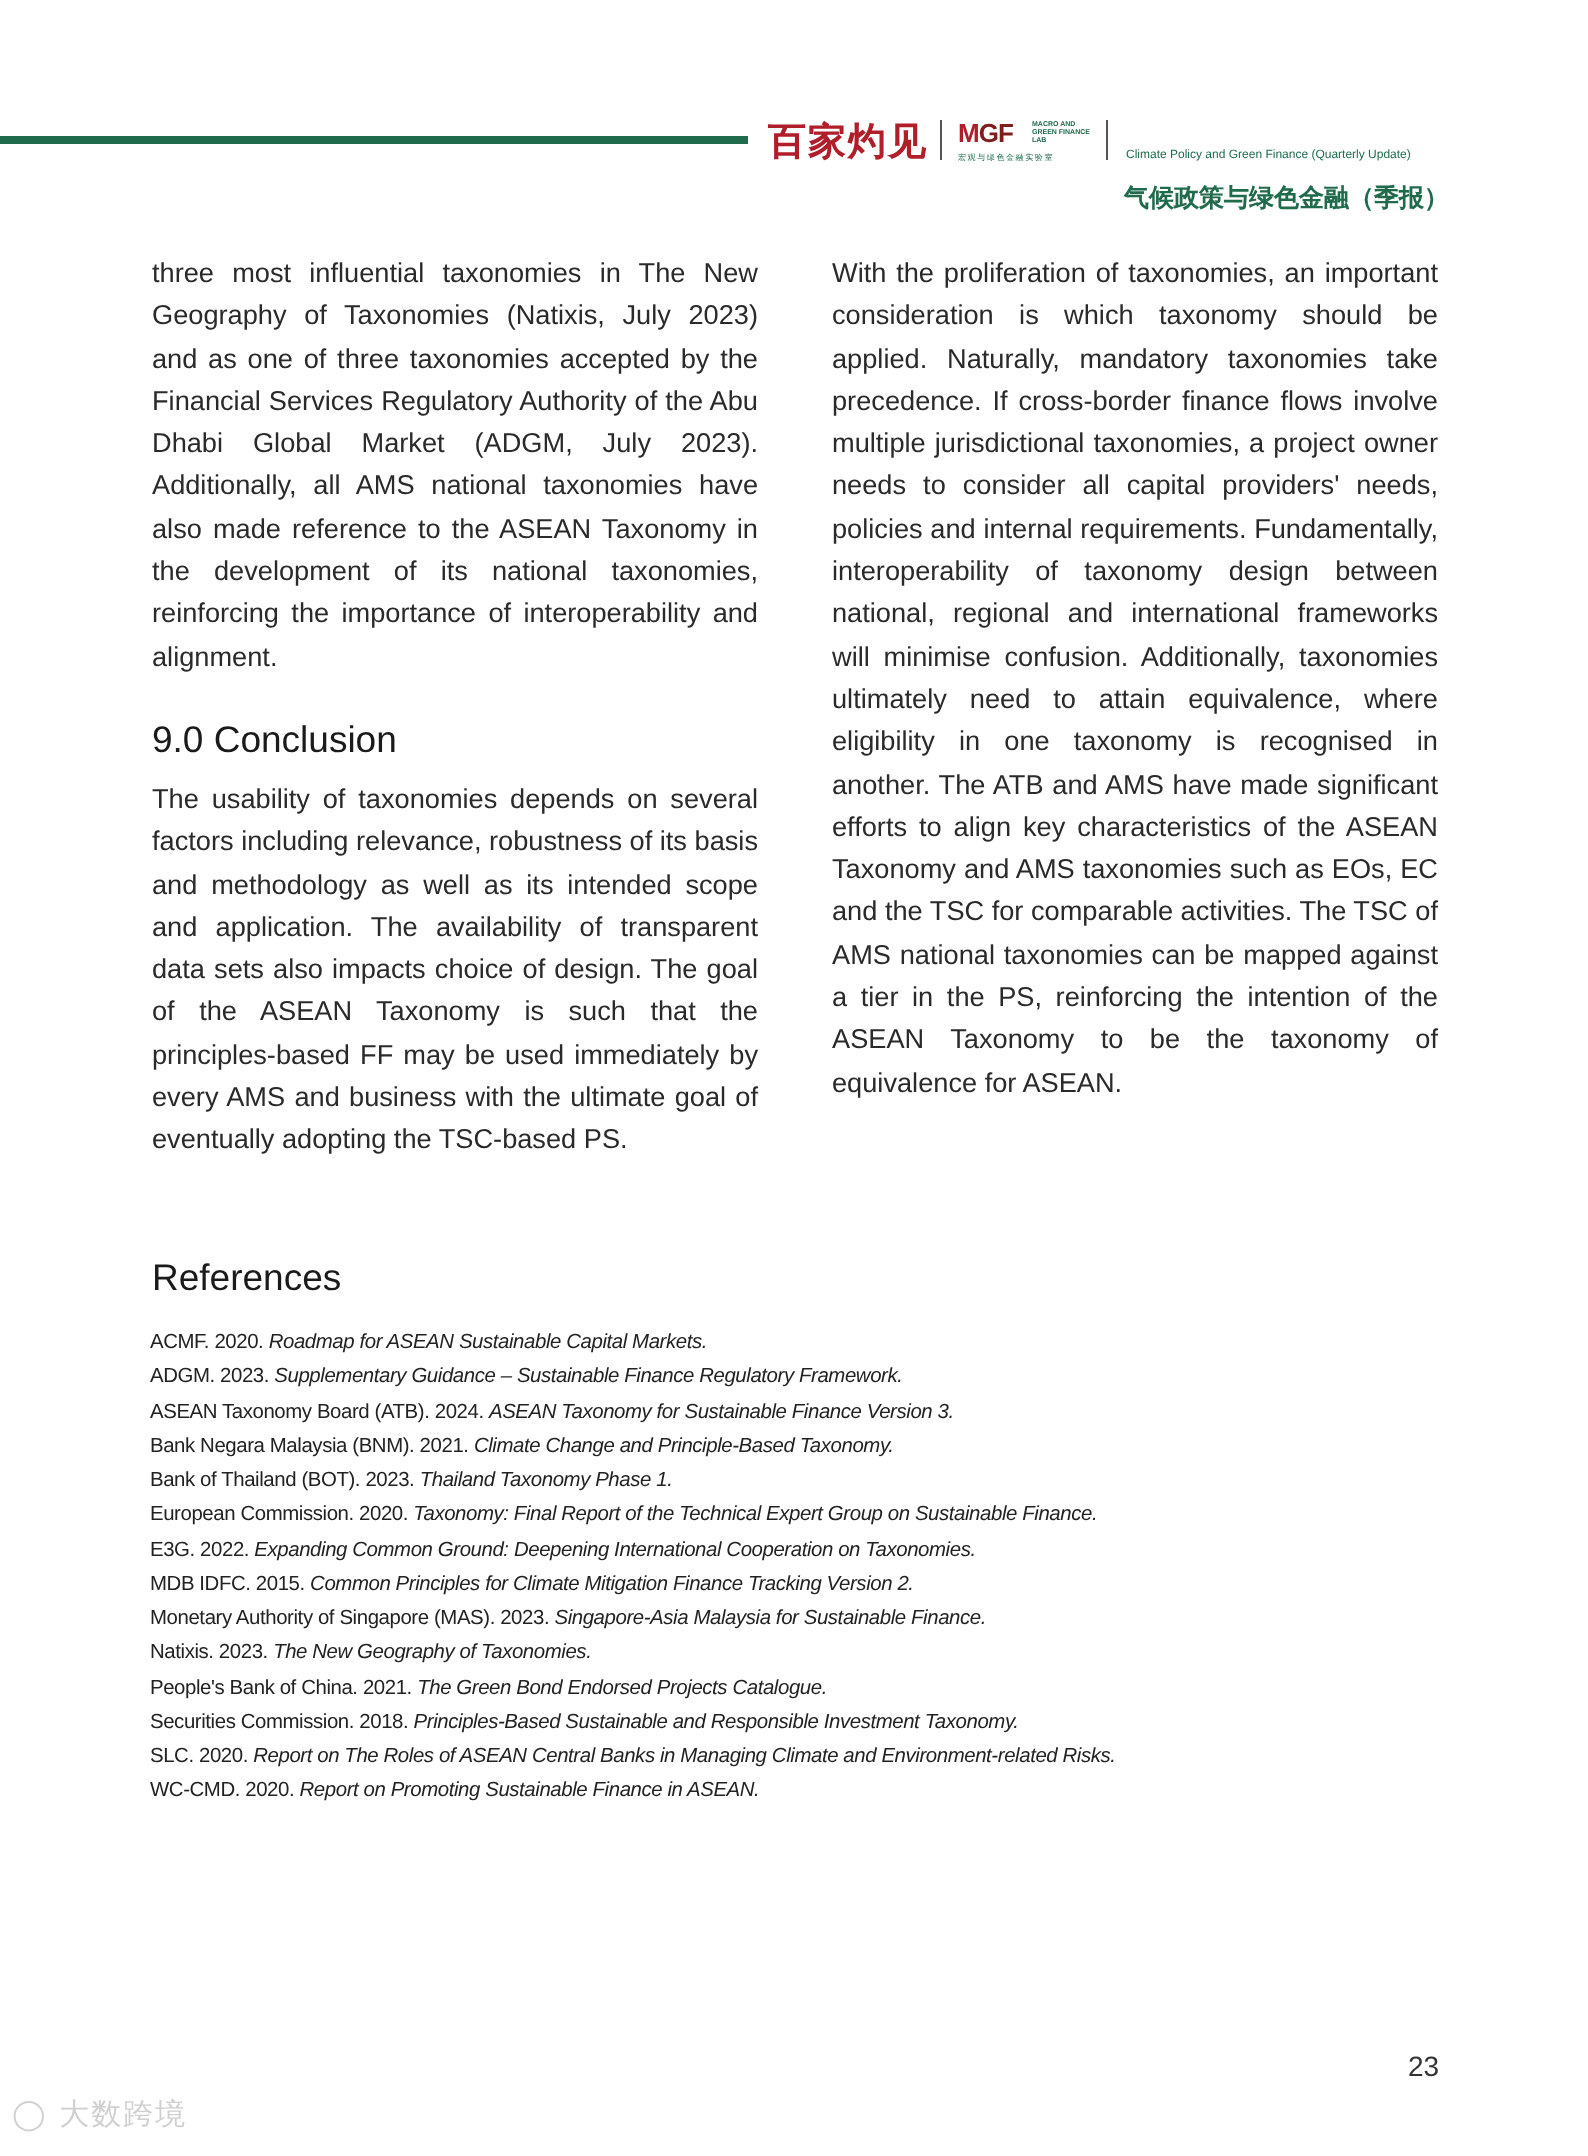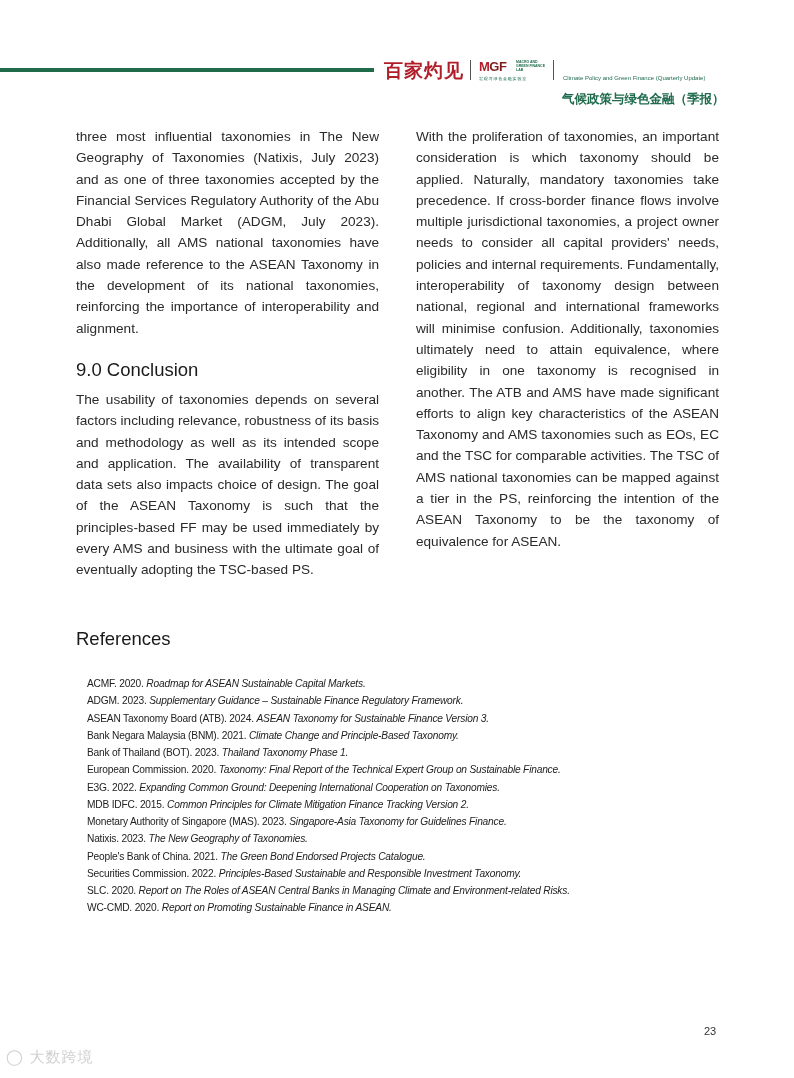--- a/index.html
+++ b/index.html
@@ -25,25 +25,25 @@
 
   
   .col { position: absolute; top: 126px; width: 303px; font-size: 13.6px; line-height: 21.3px; color: #2a2a2a;
          text-align: justify; }
   .col-left { left: 76px; }
   .col-right { left: 416px; }
   .col p { margin: 0; }
   .section-heading { font-size: 18.5px; font-weight: normal; color: #1a1a1a; margin: 19px 0 7px 0; line-height: 24px; }
 
   .refs-heading { position: absolute; left: 76px; top: 628px; font-size: 18.5px; color: #1a1a1a; }
-  .refs { position: absolute; left: 75px; top: 663px; width: 600px; margin: 12px; padding: 0; list-style: none; }
+  .refs { position: absolute; left: 75px; top: 663px; width: 600px; margin: 0; padding: 0; list-style: none; }
   .refs li { font-size: 10.2px; line-height: 17.25px; color: #222; white-space: nowrap; letter-spacing: -0.2px; }
   .refs li i { font-style: italic; }
 
-  .page-number { position: absolute; left: 704px; top: 1025px; font-size: 11px; color: #333; }
+  .page-number { position: absolute; left: 704px; top: 1025px; font-size: 14px; color: #333; }
   .watermark { position: absolute; left: 6px; top: 1048px; font-size: 15px; color: #d0d0d0; font-family: "DejaVu Sans", sans-serif;
                letter-spacing: 1px; text-align: center; }
 </style>
 </head>
 <body>
 
 <div class="header-line"></div>
 <div class="header-brand">百家灼见</div>
 <div class="header-sep sep1"></div>
 <div class="mgf-logo">
@@ -70,24 +70,24 @@
 <div class="refs-heading">References</div>
 <ul class="refs">
   <li><span>ACMF. 2020. </span><i>Roadmap for ASEAN Sustainable Capital Markets.</i><span></span></li>
   <li><span>ADGM. 2023. </span><i>Supplementary Guidance – Sustainable Finance Regulatory Framework.</i><span></span></li>
   <li><span>ASEAN Taxonomy Board (ATB). 2024. </span><i>ASEAN Taxonomy for Sustainable Finance Version 3.</i><span></span></li>
   <li><span>Bank Negara Malaysia (BNM). 2021. </span><i>Climate Change and Principle-Based Taxonomy.</i><span></span></li>
   <li><span>Bank of Thailand (BOT). 2023. </span><i>Thailand Taxonomy Phase 1.</i><span></span></li>
   <li><span>European Commission. 2020. </span><i>Taxonomy: Final Report of the Technical Expert Group on Sustainable Finance.</i><span></span></li>
   <li><span>E3G. 2022. </span><i>Expanding Common Ground: Deepening International Cooperation on Taxonomies.</i><span></span></li>
   <li><span>MDB IDFC. 2015. </span><i>Common Principles for Climate Mitigation Finance Tracking Version 2.</i><span></span></li>
-  <li><span>Monetary Authority of Singapore (MAS). 2023. </span><i>Singapore-Asia Taxonomy for Guidelines Finance.</i><span></span></li>
+  <li><span>Monetary Authority of Singapore (MAS). 2023. </span><i>Singapore-Asia Malaysia for Sustainable Finance.</i><span></span></li>
   <li><span>Natixis. 2023. </span><i>The New Geography of Taxonomies.</i><span></span></li>
   <li><span>People's Bank of China. 2021. </span><i>The Green Bond Endorsed Projects Catalogue.</i><span></span></li>
-  <li><span>Securities Commission. 2022.  </span><i>Principles-Based Sustainable and Responsible Investment Taxonomy.</i><span></span></li>
+  <li><span>Securities Commission. 2018.  </span><i>Principles-Based Sustainable and Responsible Investment Taxonomy.</i><span></span></li>
   <li><span>SLC. 2020. </span><i>Report on The Roles of ASEAN Central Banks in Managing Climate and Environment-related Risks.</i><span></span></li>
   <li><span>WC-CMD. 2020. </span><i>Report on Promoting Sustainable Finance in ASEAN.</i><span></span></li>
 </ul>
 
 <div class="page-number">23</div>
 <div class="watermark">
   <span>◯</span>
   <span>大数跨境</span>
 </div>
 

